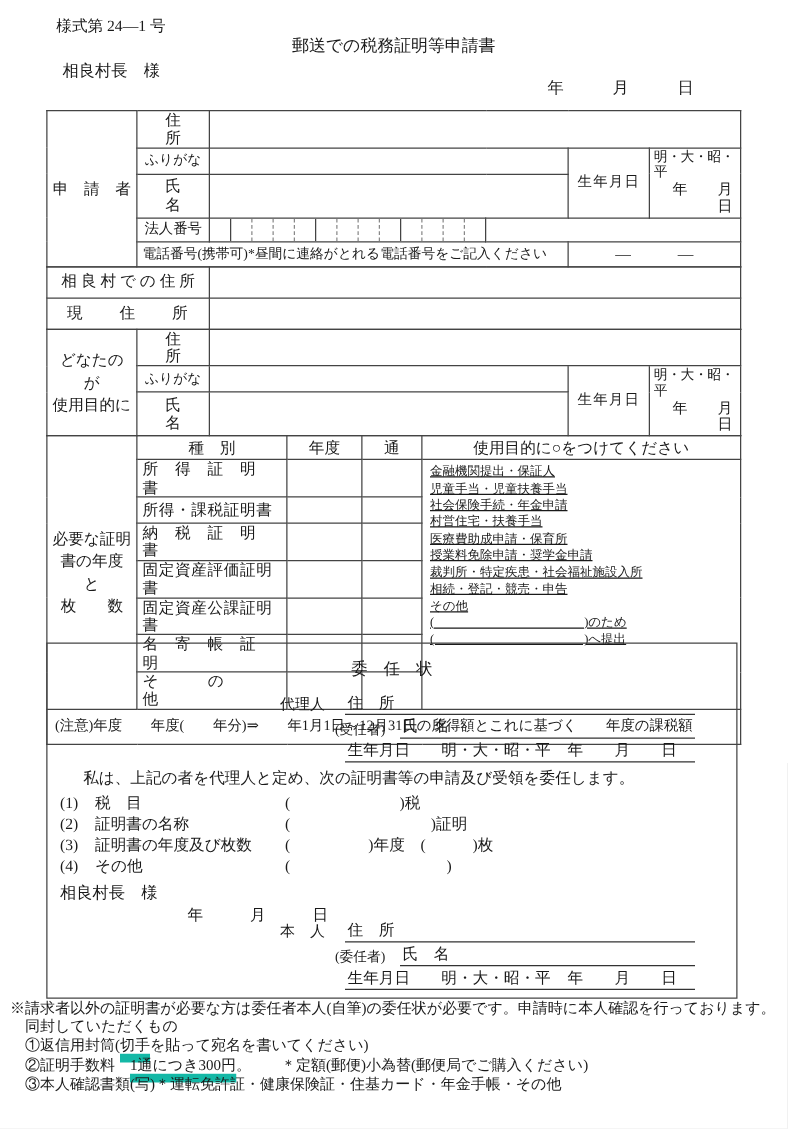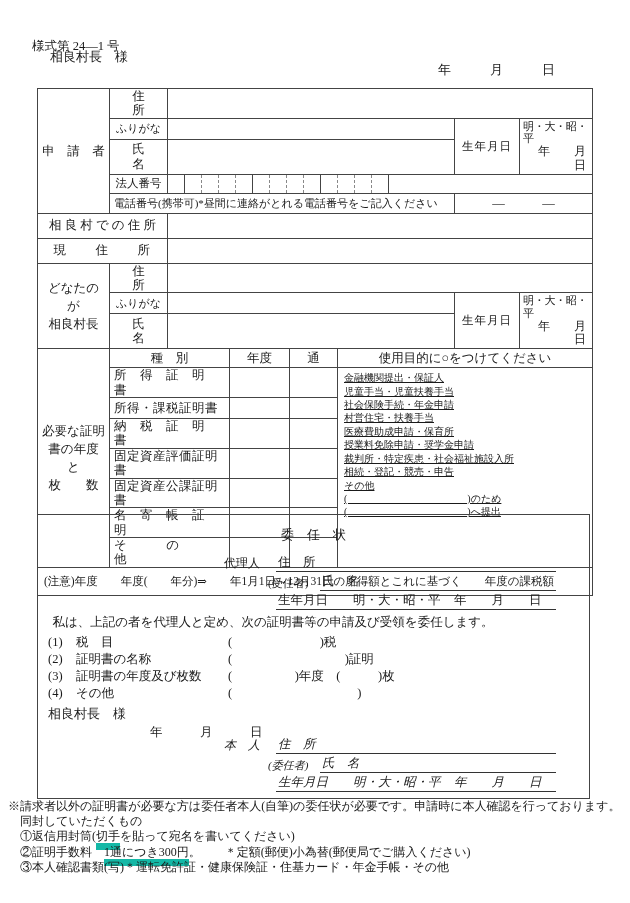--- a/index.html
+++ b/index.html
@@ -3,21 +3,21 @@
 <meta charset="utf-8">
 <style>
   * { box-sizing: border-box; }
   html,body { margin:0; padding:0; background:#e8e8e8; }
   .page {
     position:relative; width:630px; height:903px; background:#ffffff;
     font-family:"Liberation Serif","DejaVu Serif",serif; color:#1a1a1a;
     font-size:12.5px; margin:0 auto; overflow:hidden;
   }
   
-  .form-number { position:absolute; left:32px; top:13px;margin-top:25px; }
+  .form-number { position:absolute; left:45px; top:13px; }
   .form-title  { position:absolute; left:0; top:28px; width:630px; text-align:center; font-size:13.5px; }
   .addressee   { position:absolute; left:50px; top:48px; font-size:13px; }
   .header-date { position:absolute; left:438px; top:61px; font-size:13px; }
   
   .form-area { position:absolute; left:37px; top:88px; width:555px; }
   table { border-collapse:collapse; table-layout:fixed; width:555px; }
   table + table { margin-top:-1px; }
   td { border:1px solid #444; padding:0 4px; vertical-align:middle; line-height:1.15; overflow:hidden; }
   .c   { text-align:center; }
   .sm  { font-size:11px;margin-left:44px; }
@@ -40,40 +40,41 @@
   .spread { letter-spacing:1.5px; }
   
   .poa-box { position:absolute; left:37px; top:514px; width:553px; height:285px; border:1px solid #444; }
   .poa-title { position:absolute; top:11px; left:0; width:100%; text-align:center; font-size:13px; }
   .sig-block { position:absolute; left:186px; width:332px; }
   .sig-row { display:flex; align-items:flex-end; height:19px;justify-content:center; }
   .sig-label { width:52px; flex:0 0 52px; text-align:left; font-size:12px; }
   .sig-label.sm { font-size:11px; }
   .sig-line { flex:1; border-bottom:1px solid #333; display:flex; justify-content:space-between; padding:0 2px; }
   .agent-block { top:38px; }
-  .principal-block { top:220px;font-style:italic; }
-  .poa-declaration { position:absolute; left:2px; top:99px; font-size:12.5px; }
+  .principal-block { top:220px; }
+  .poa-declaration { position:absolute; left:16px; top:99px; font-size:12.5px; }
   .poa-items { position:absolute; left:10px; top:119px; }
   .poa-item { display:flex; height:17px; line-height:17px; }
   .poa-item .no { width:28px; flex:0 0 28px; }
   .poa-item .lbl { width:152px; flex:0 0 152px; }
   .poa-addressee { position:absolute; left:10px; top:190px; font-size:13px; }
   .poa-date { position:absolute; left:112px; top:209px; font-size:12.5px; }
   
   .footer { position:absolute; left:8px; top:799px; width:616px; font-size:12px; }
   .footer div { line-height:15.2px; white-space:nowrap; }
   .footer .indent { padding-left:12px; }
   .u { border-bottom:7px solid #14b8a6; }
 </style>
 </head>
 <body>
 
 <div class="page">
 
   <div class="form-number">様式第 24―1 号</div>
+  <div class="form-title">郵送での税務証明等申請書</div>
   <div class="addressee">相良村長　様</div>
   <div class="header-date">年　　　月　　　日</div>
 
   <div class="form-area">
 
     <table>
       <colgroup>
           <col style="width:72px">
           <col style="width:58px">
           <col style="width:221px">
@@ -150,21 +151,21 @@
           <col style="width:72px">
           <col style="width:58px">
           <col style="width:287px">
           <col style="width:65px">
           <col style="width:73px">
         </colgroup>
       <tbody>
           <tr style="height:24px">
         <td rowspan="3" class="vlabel">
           <span>どなたのが</span>
-          <span>相良村長</span>
+          <span>使用目的に</span>
         </td>
         <td class="c">住　　所</td>
         <td colspan="3"></td>
       </tr>
       <tr style="height:18px">
         <td class="c sm">ふりがな</td>
         <td></td>
         <td rowspan="2" class="birth-label">生年月日</td>
         <td rowspan="2" class="era-cell">
           <span class="era-line1">明・大・昭・平</span>

